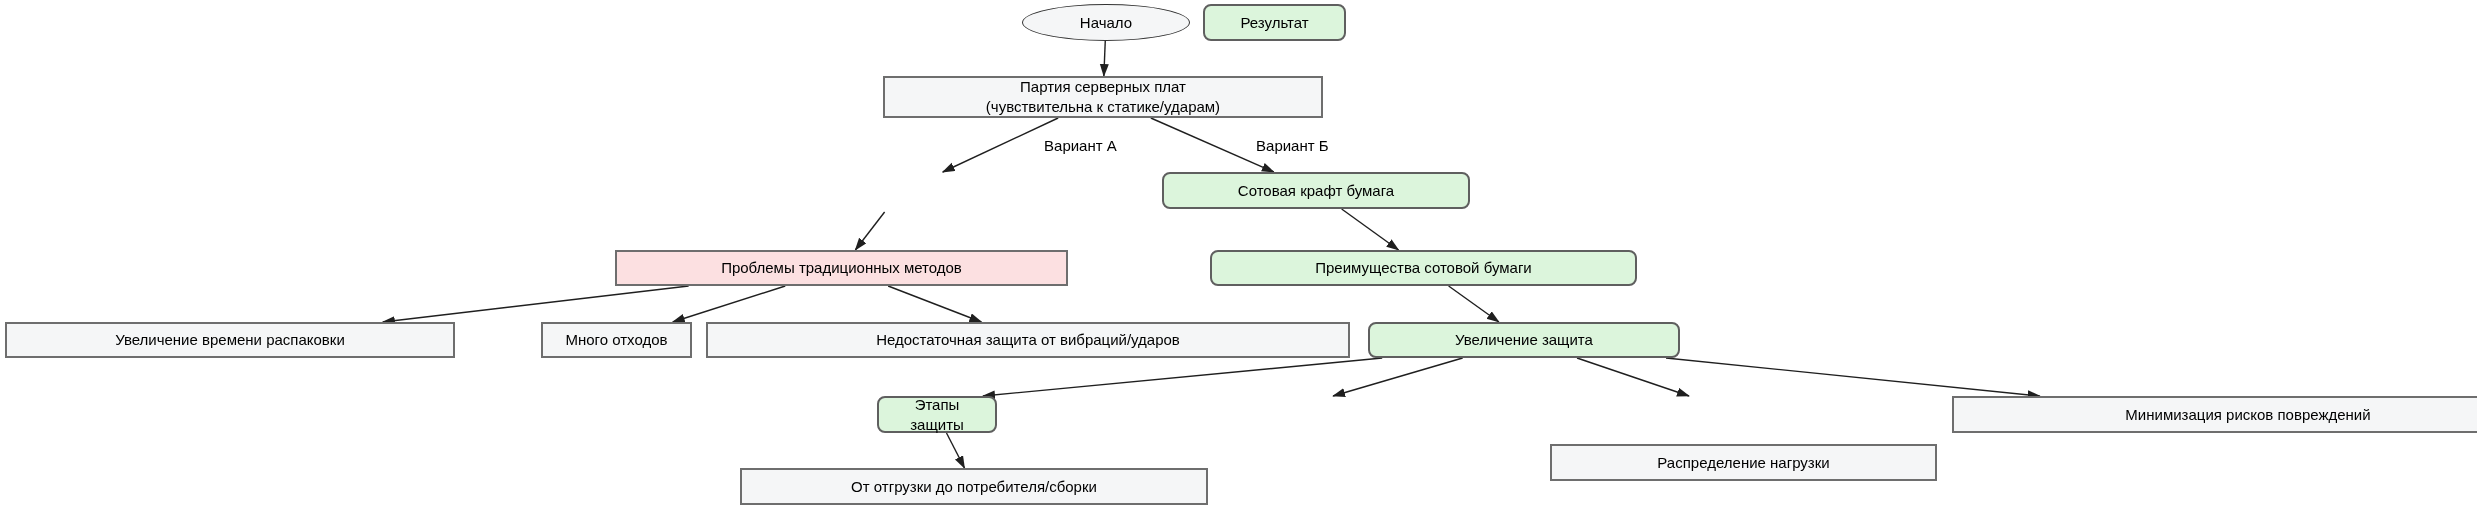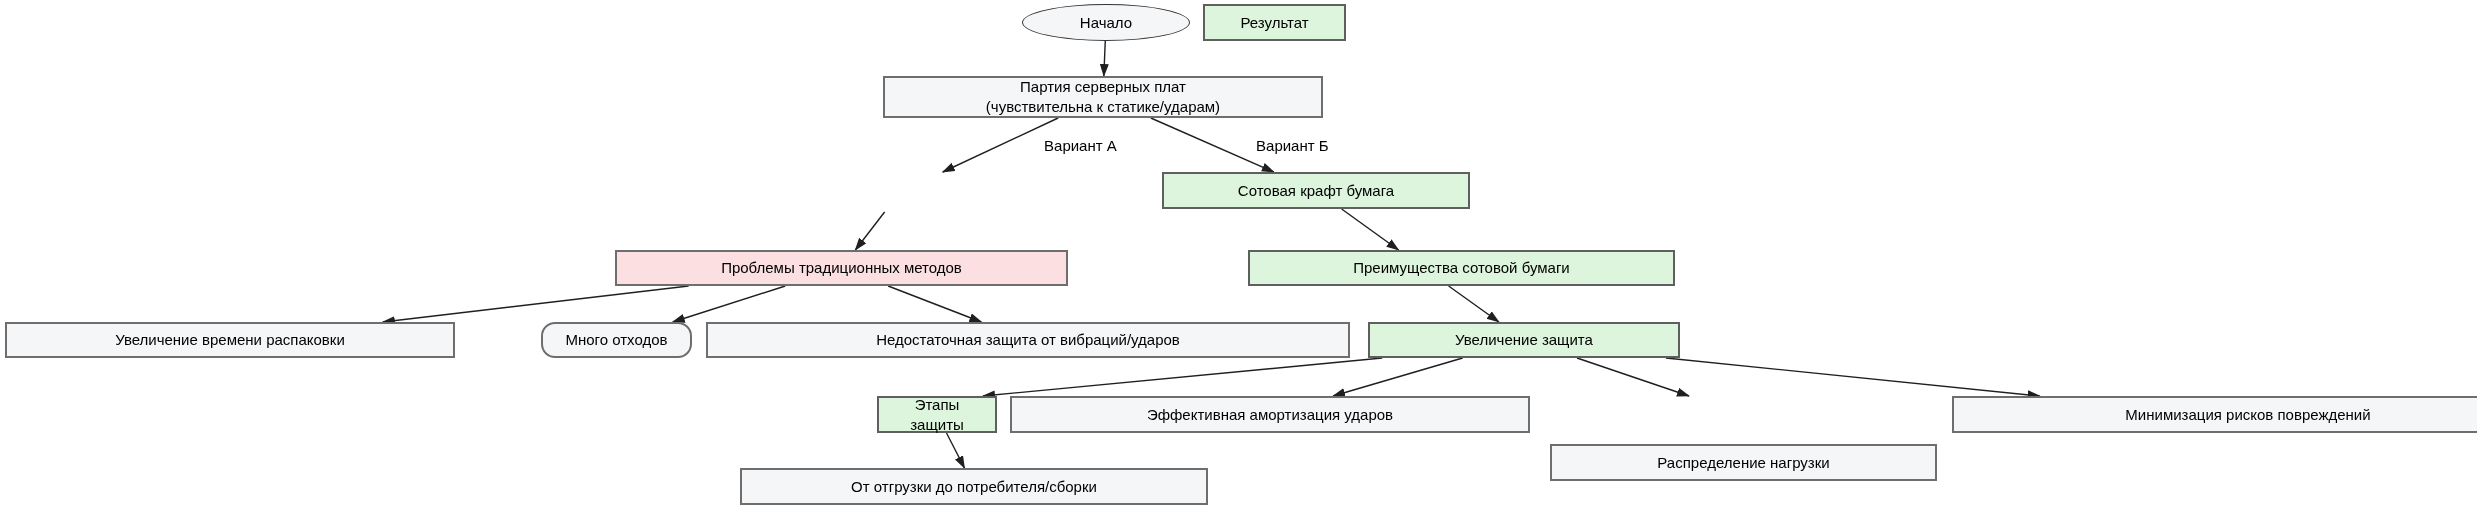--- a/index.html
+++ b/index.html
@@ -31,21 +31,21 @@
     justify-content: center;
     text-align: center;
     white-space: pre-line;
     font-size: 15px;
     line-height: 1.32;
     color: #000000;
     background: var(--fill-default, #f5f6f7);
     border: 2px solid var(--border-default, #6e6e6e);
     padding: 0 10px;
   }
-  .node.green { background: var(--fill-green, #dcf5dc); border-color: var(--border-green, #5f5f5f); }
+  .node.green { background: var(--fill-green, #dcf5dc); border-color: var(--border-green, #5f5f5f); border-radius: 8px; }
   .node.pink  { background: var(--fill-pink, #fce0e1); border-color: var(--border-pink, #6e6e6e); }
   .node.ellipse {
     border-radius: 50%;
     border-width: 1.5px;
     border-color: var(--border-ellipse, #333333);
   }
 
   .edge-label {
     position: absolute;
     transform: translate(-50%, -50%);
@@ -82,26 +82,25 @@
       <line x1="1666" y1="358" x2="2039.6510067114095" y2="396" class="edge" marker-end="url(#arrow)"></line>
       <line x1="946.5069444444445" y1="433" x2="964.4930555555555" y2="468" class="edge" marker-end="url(#arrow)"></line>
     </svg>
 
   <div class="node default ellipse" style="left: 1022px; top: 4px; width: 168px; height: 37px;"><span class="lbl">Начало</span></div>
   <div class="node green" style="left: 1203px; top: 4px; width: 143px; height: 37px;"><span class="lbl">Результат</span></div>
   <div class="node default" style="left: 883px; top: 76px; width: 440px; height: 42px;"><span class="lbl">Партия серверных плат
 (чувствительна к статике/ударам)</span></div>
   <div class="node pink" style="left: 615px; top: 250px; width: 453px; height: 36px;"><span class="lbl">Проблемы традиционных методов</span></div>
   <div class="node green" style="left: 1162px; top: 172px; width: 308px; height: 37px;"><span class="lbl">Сотовая крафт бумага</span></div>
-  <div class="node green" style="left: 1210px; top: 250px; width: 427px; height: 36px; margin-left: 38px;"><span class="lbl">Преимущества сотовой бумаги</span></div>
+  <div class="node green" style="left: 1210px; top: 250px; width: 427px; height: 36px;"><span class="lbl">Преимущества сотовой бумаги</span></div>
   <div class="node default" style="left: 5px; top: 322px; width: 450px; height: 36px;"><span class="lbl">Увеличение времени распаковки</span></div>
-  <div class="node default" style="left: 541px; top: 322px; width: 151px; height: 36px; border-radius: 14px;"><span class="lbl">Много отходов</span></div>
+  <div class="node default" style="left: 541px; top: 322px; width: 151px; height: 36px;"><span class="lbl">Много отходов</span></div>
   <div class="node default" style="left: 706px; top: 322px; width: 644px; height: 36px;"><span class="lbl">Недостаточная защита от вибраций/ударов</span></div>
   <div class="node green" style="left: 1368px; top: 322px; width: 312px; height: 36px;"><span class="lbl">Увеличение защита</span></div>
   <div class="node green" style="left: 877px; top: 396px; width: 120px; height: 37px;"><span class="lbl">Этапы защиты</span></div>
-  <div class="node default" style="left: 1010px; top: 396px; width: 520px; height: 37px;"><span class="lbl">Эффективная амортизация ударов</span></div>
   <div class="node default" style="left: 1550px; top: 396px; width: 387px; height: 37px; margin-top: 48px;"><span class="lbl">Распределение нагрузки</span></div>
   <div class="node default" style="left: 1952px; top: 396px; width: 592px; height: 37px;"><span class="lbl">Минимизация рисков повреждений</span></div>
   <div class="node default" style="left: 740px; top: 468px; width: 468px; height: 37px;"><span class="lbl">От отгрузки до потребителя/сборки</span></div>
 
 <div class="edge-label" style="left: 1080.43px; top: 145px;">Вариант А</div>
     <div class="edge-label" style="left: 1292.35px; top: 145px;">Вариант Б</div>
   </div>
 
 </body></html>

